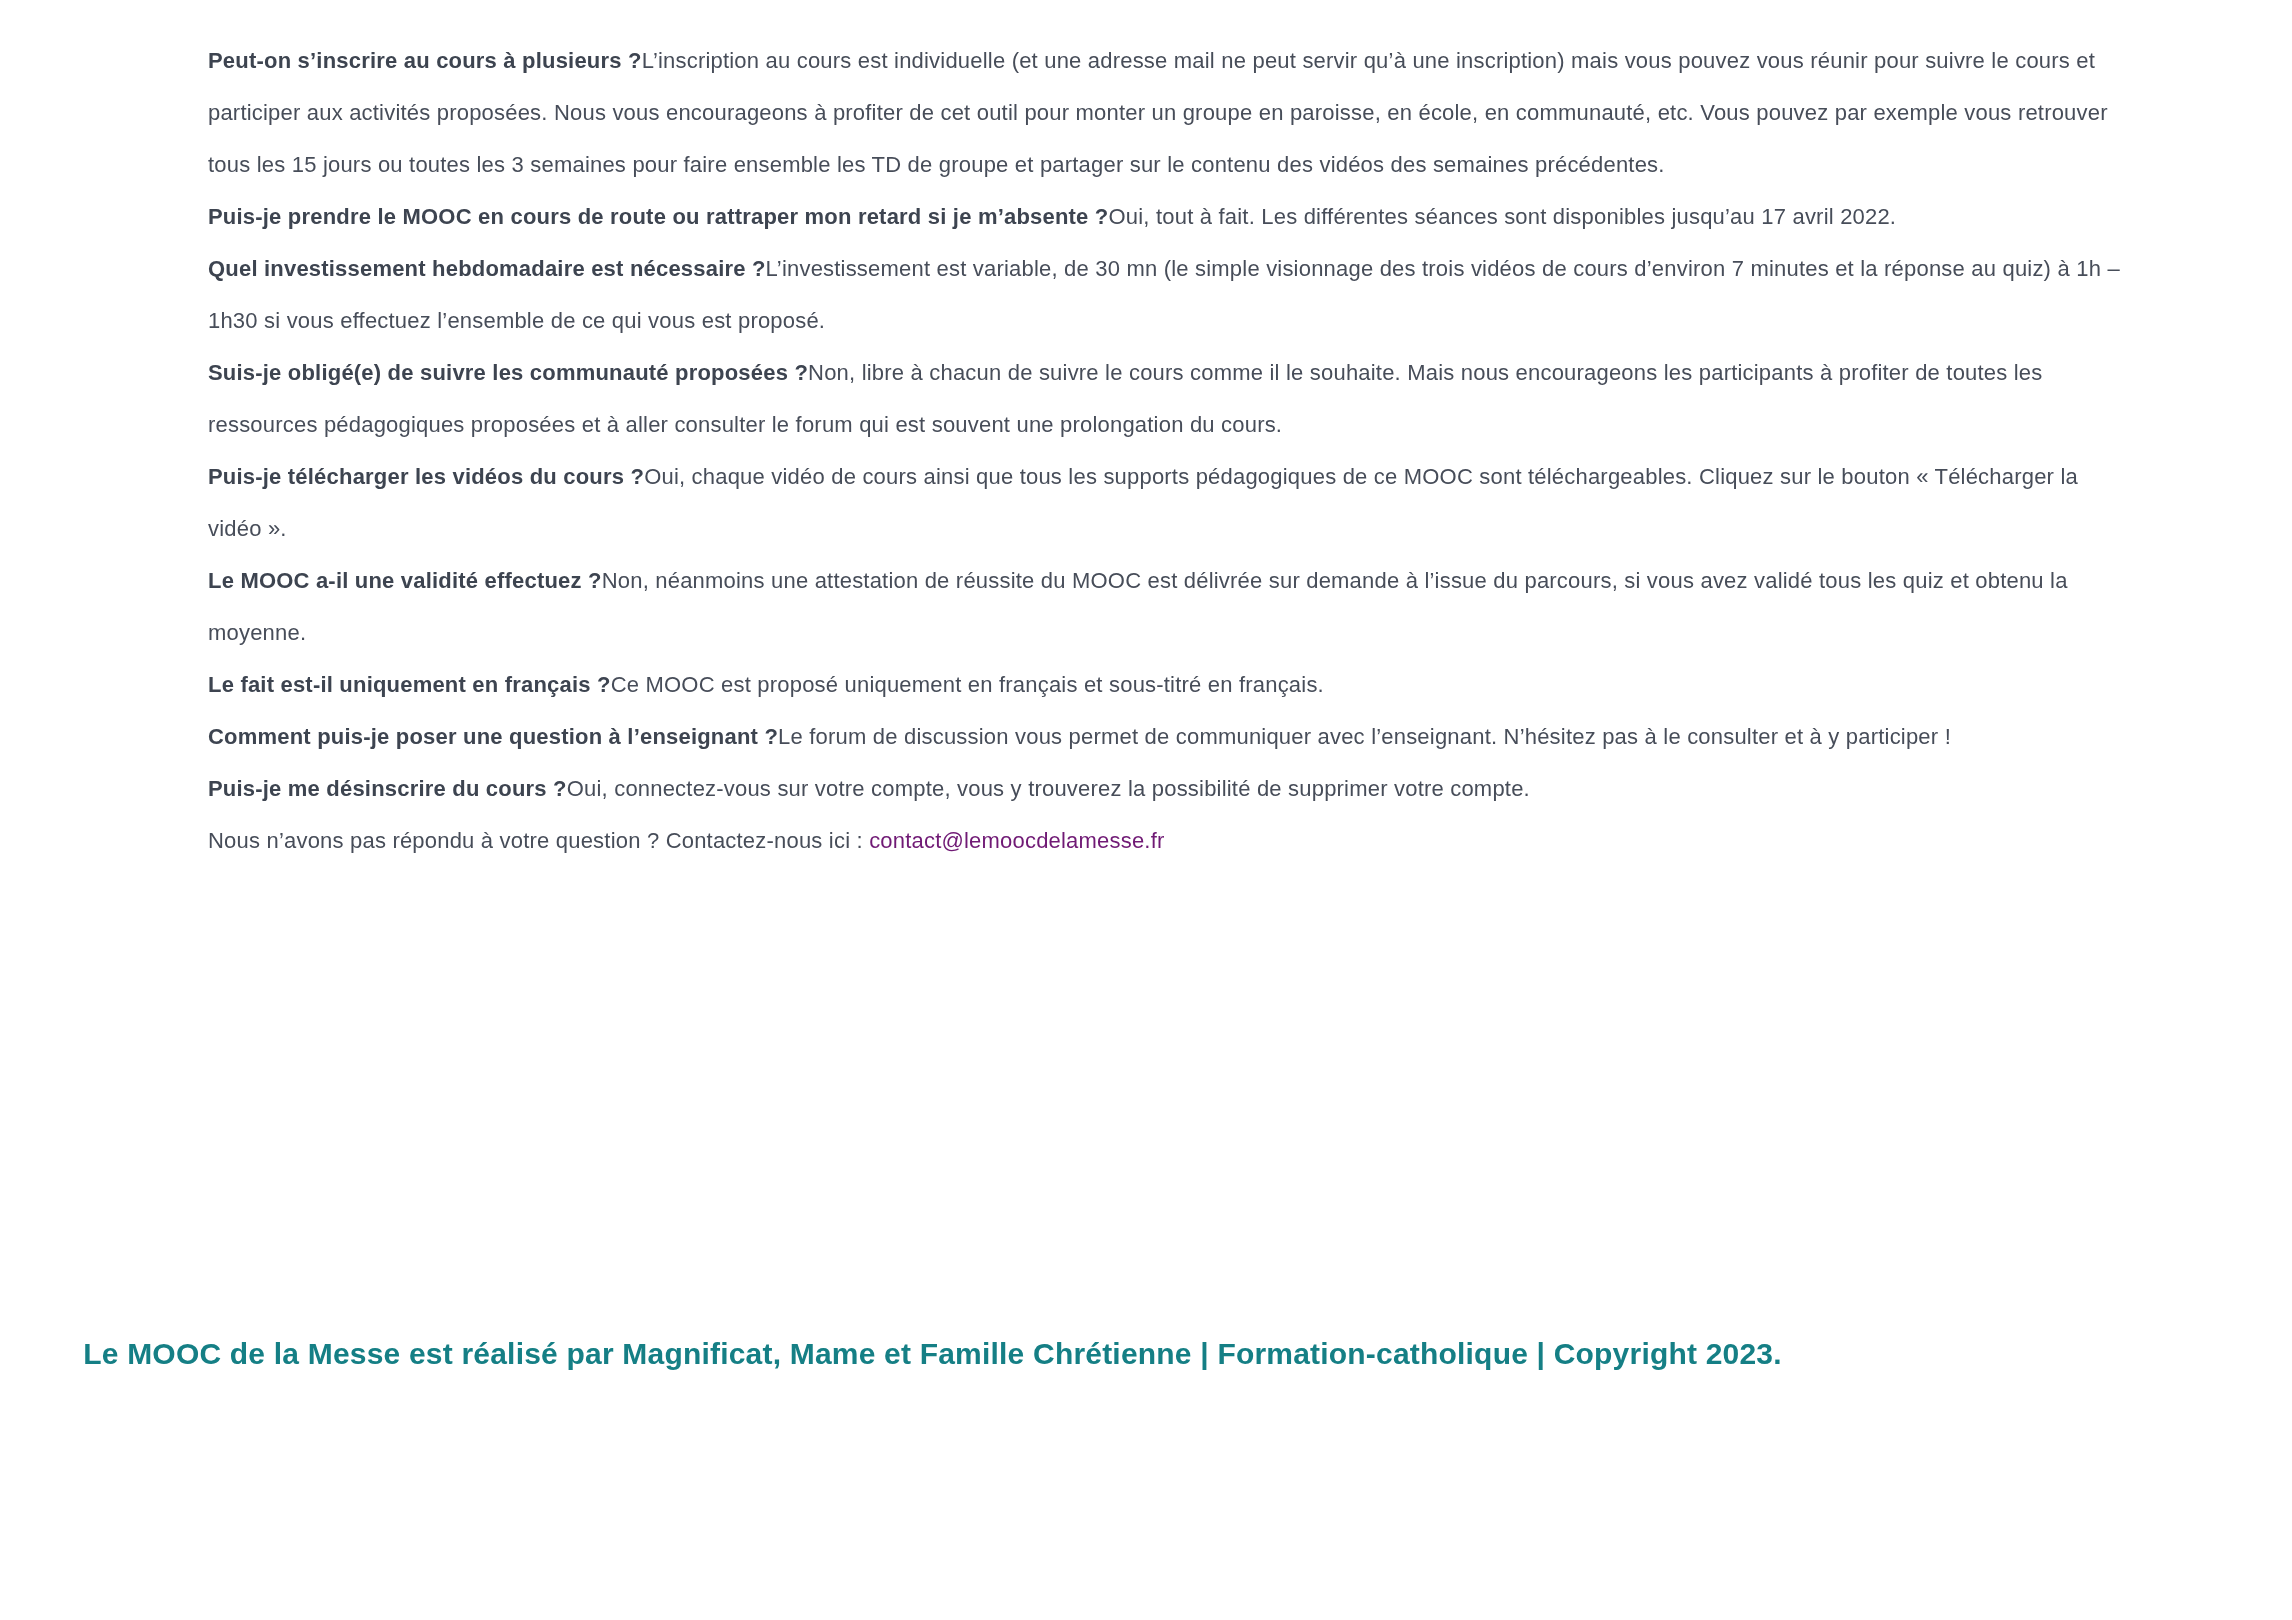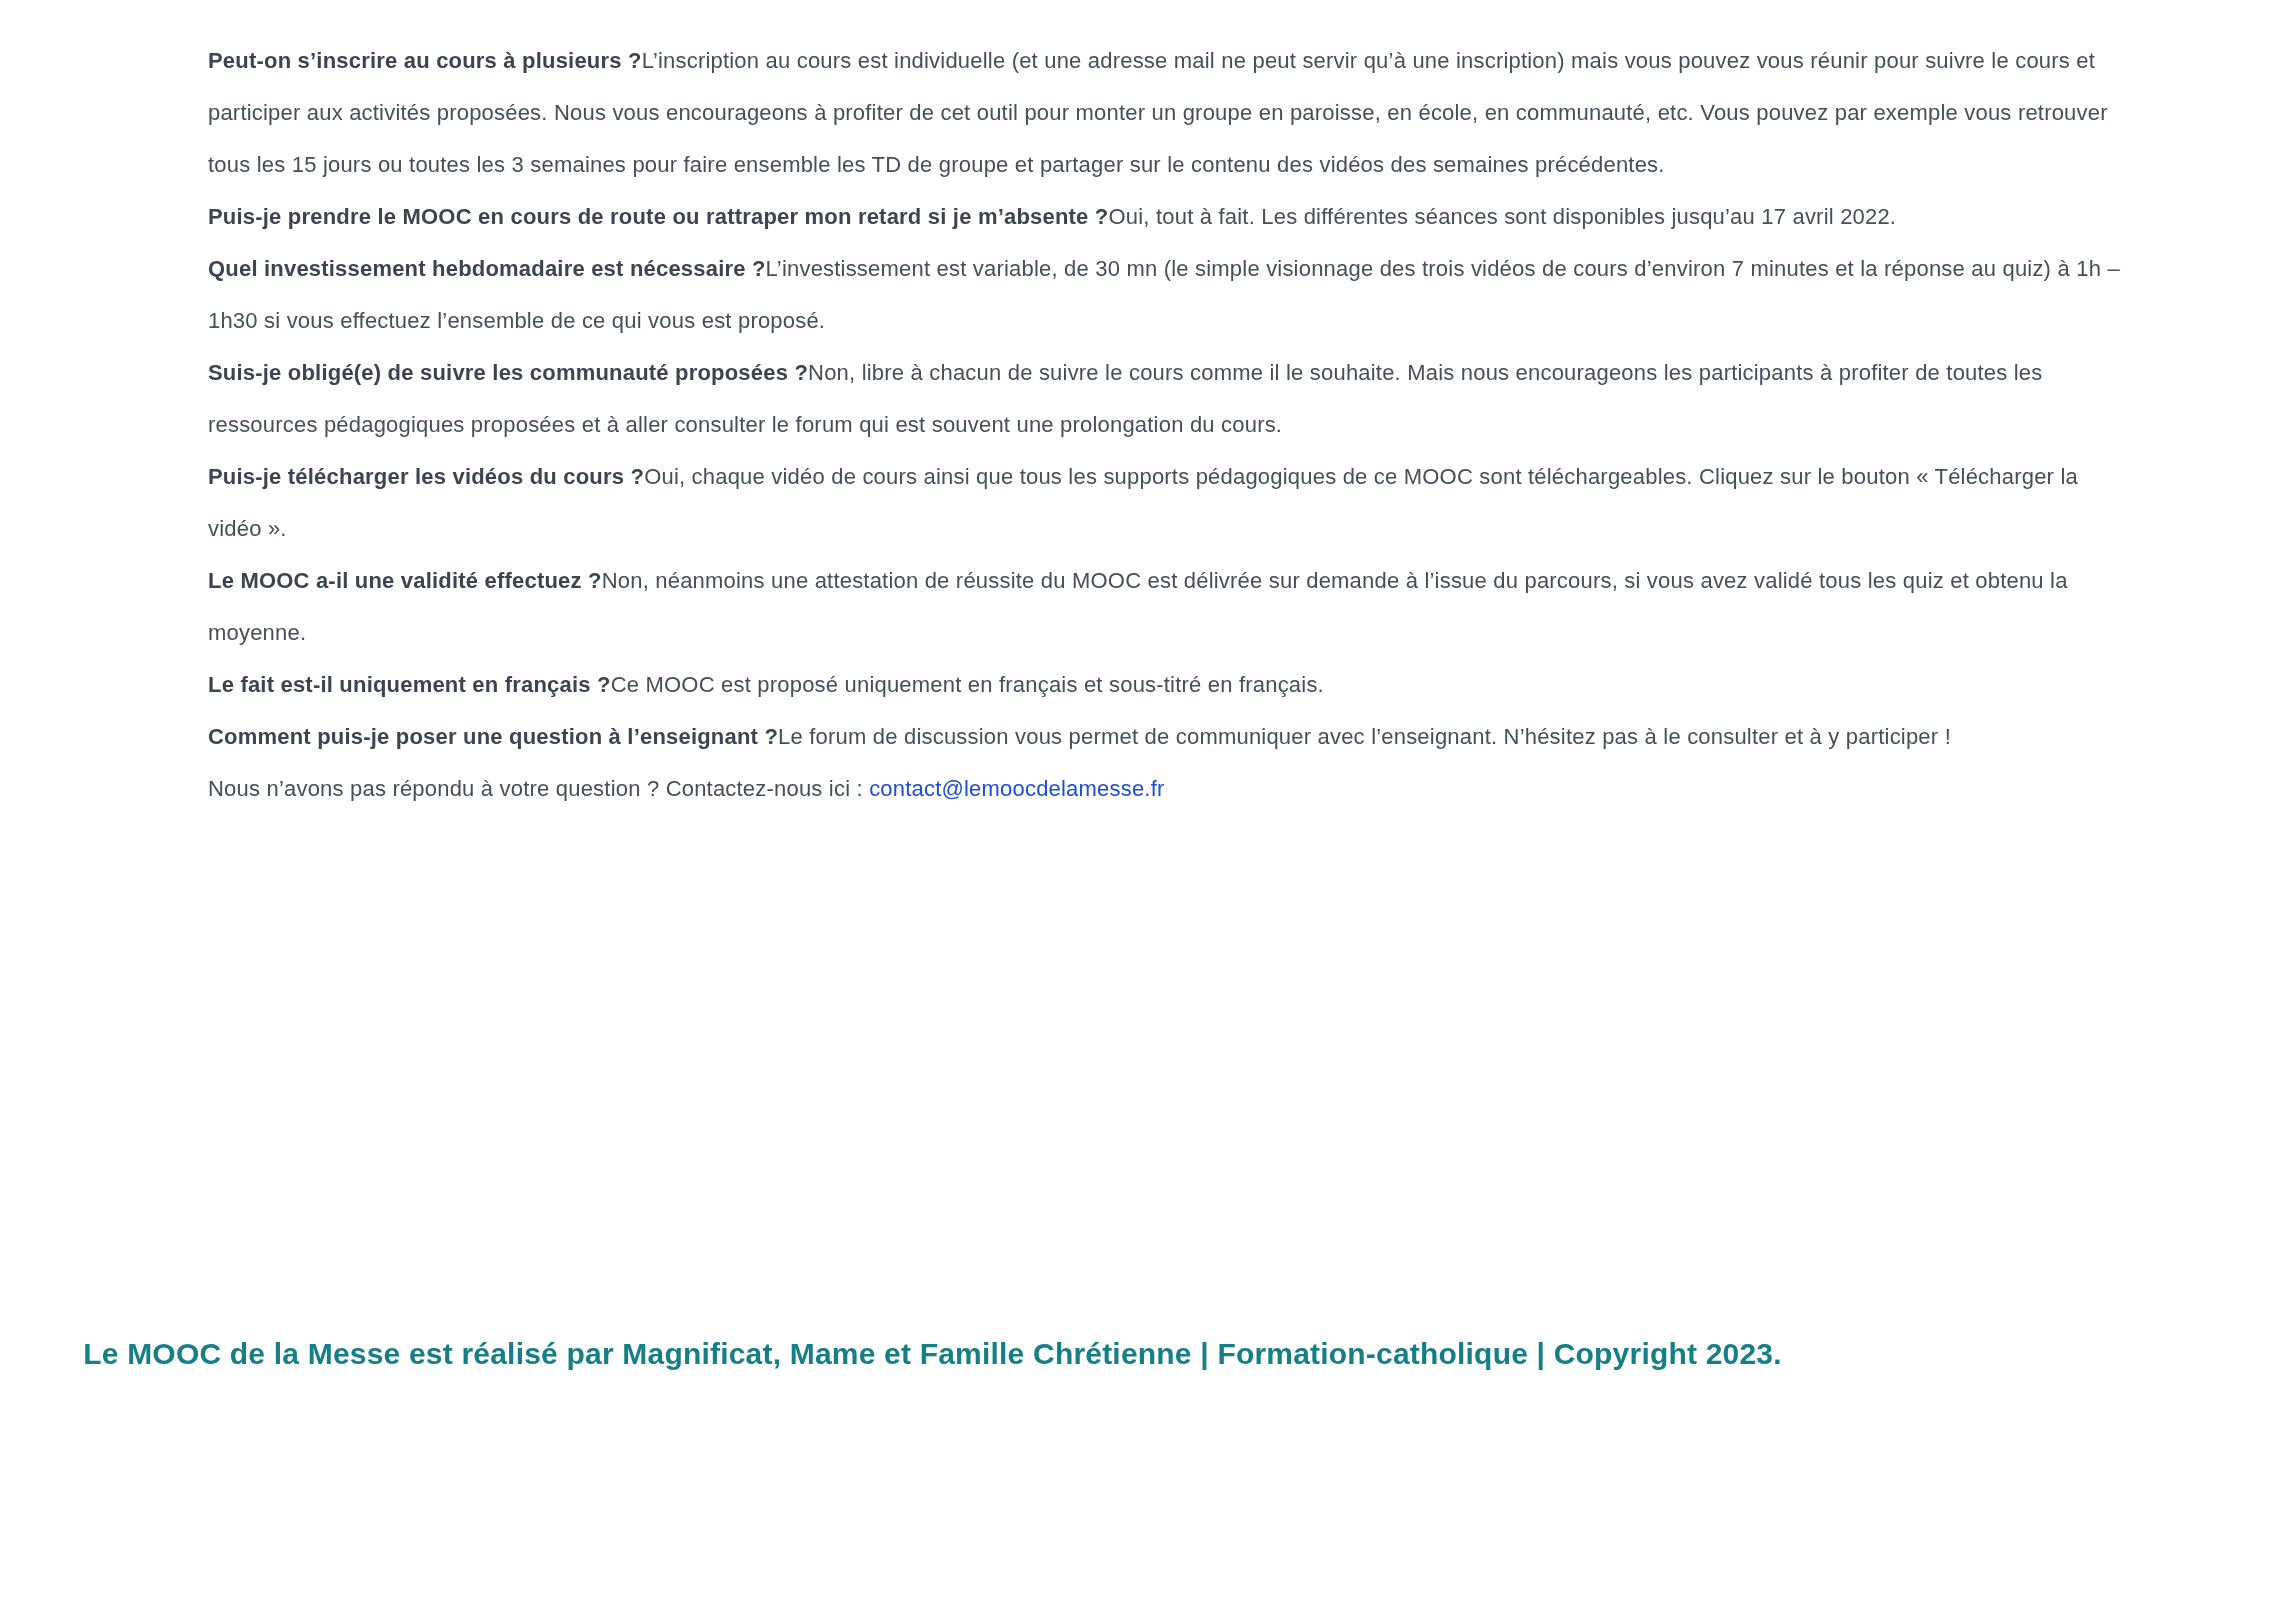--- a/index.html
+++ b/index.html
@@ -30,21 +30,21 @@
   }
   .faq-question {
     font-weight: 700;
     color: #3d4450;
   }
   .faq-answer {
     font-weight: 400;
     color: #474d59;
   }
   .contact-email {
-    color: #1d4ed8;
+    color: #701a75;
     text-decoration: none;
     cursor: pointer;
     text-align: right;
   }
   .footer-credit {
     position: absolute;
     left: 0;
     top: 1331px;
     width: 1865px;
     text-align: center;
@@ -60,17 +60,18 @@
 
 <div class="faq-section">
   <p class="faq-item"><strong class="faq-question">Peut-on s’inscrire au cours à plusieurs ?</strong><span class="faq-answer">L’inscription au cours est individuelle (et une adresse mail ne peut servir qu’à une inscription) mais vous pouvez vous réunir pour suivre le cours et participer aux activités proposées. Nous vous encourageons à profiter de cet outil pour monter un groupe en paroisse, en école, en communauté, etc. Vous pouvez par exemple vous retrouver tous les 15 jours ou toutes les 3 semaines pour faire ensemble les TD de groupe et partager sur le contenu des vidéos des semaines précédentes.</span></p>
   <p class="faq-item"><strong class="faq-question">Puis-je prendre le MOOC en cours de route ou rattraper mon retard si je m’absente ?</strong><span class="faq-answer">Oui, tout à fait. Les différentes séances sont disponibles jusqu’au 17 avril 2022.</span></p>
   <p class="faq-item"><strong class="faq-question">Quel investissement hebdomadaire est nécessaire ?</strong><span class="faq-answer">L’investissement est variable, de 30 mn (le simple visionnage des trois vidéos de cours d’environ 7 minutes et la réponse au quiz) à 1h – 1h30 si vous effectuez l’ensemble de ce qui vous est proposé.</span></p>
   <p class="faq-item"><strong class="faq-question">Suis-je obligé(e) de suivre les communauté proposées ?</strong><span class="faq-answer">Non, libre à chacun de suivre le cours comme il le souhaite. Mais nous encourageons les participants à profiter de toutes les ressources pédagogiques proposées et à aller consulter le forum qui est souvent une prolongation du cours.</span></p>
   <p class="faq-item"><strong class="faq-question">Puis-je télécharger les vidéos du cours ?</strong><span class="faq-answer">Oui, chaque vidéo de cours ainsi que tous les supports pédagogiques de ce MOOC sont téléchargeables. Cliquez sur le bouton « Télécharger la vidéo ».</span></p>
   <p class="faq-item"><strong class="faq-question">Le MOOC a-il une validité effectuez ?</strong><span class="faq-answer">Non, néanmoins une attestation de réussite du MOOC est délivrée sur demande à l’issue du parcours, si vous avez validé tous les quiz et obtenu la moyenne.</span></p>
   <p class="faq-item"><strong class="faq-question">Le fait est-il uniquement en français ?</strong><span class="faq-answer">Ce MOOC est proposé uniquement en français et sous-titré en français.</span></p>
   <p class="faq-item"><strong class="faq-question">Comment puis-je poser une question à l’enseignant ?</strong><span class="faq-answer">Le forum de discussion vous permet de communiquer avec l’enseignant. N’hésitez pas à le consulter et à y participer !</span></p>
+  <p class="faq-item"><strong class="faq-question">Puis-je me désinscrire du cours ?</strong><span class="faq-answer">Oui, connectez-vous sur votre compte, vous y trouverez la possibilité de supprimer votre compte.</span></p>
   <p class="faq-item"><span class="faq-answer">Nous n’avons pas répondu à votre question ? Contactez-nous ici : </span><a class="contact-email">contact@lemoocdelamesse.fr</a></p>
 </div>
 
 <div class="footer-credit">Le MOOC de la Messe est réalisé par Magnificat, Mame et Famille Chrétienne | Formation-catholique | Copyright 2023.</div>
 
 
 </body></html>

